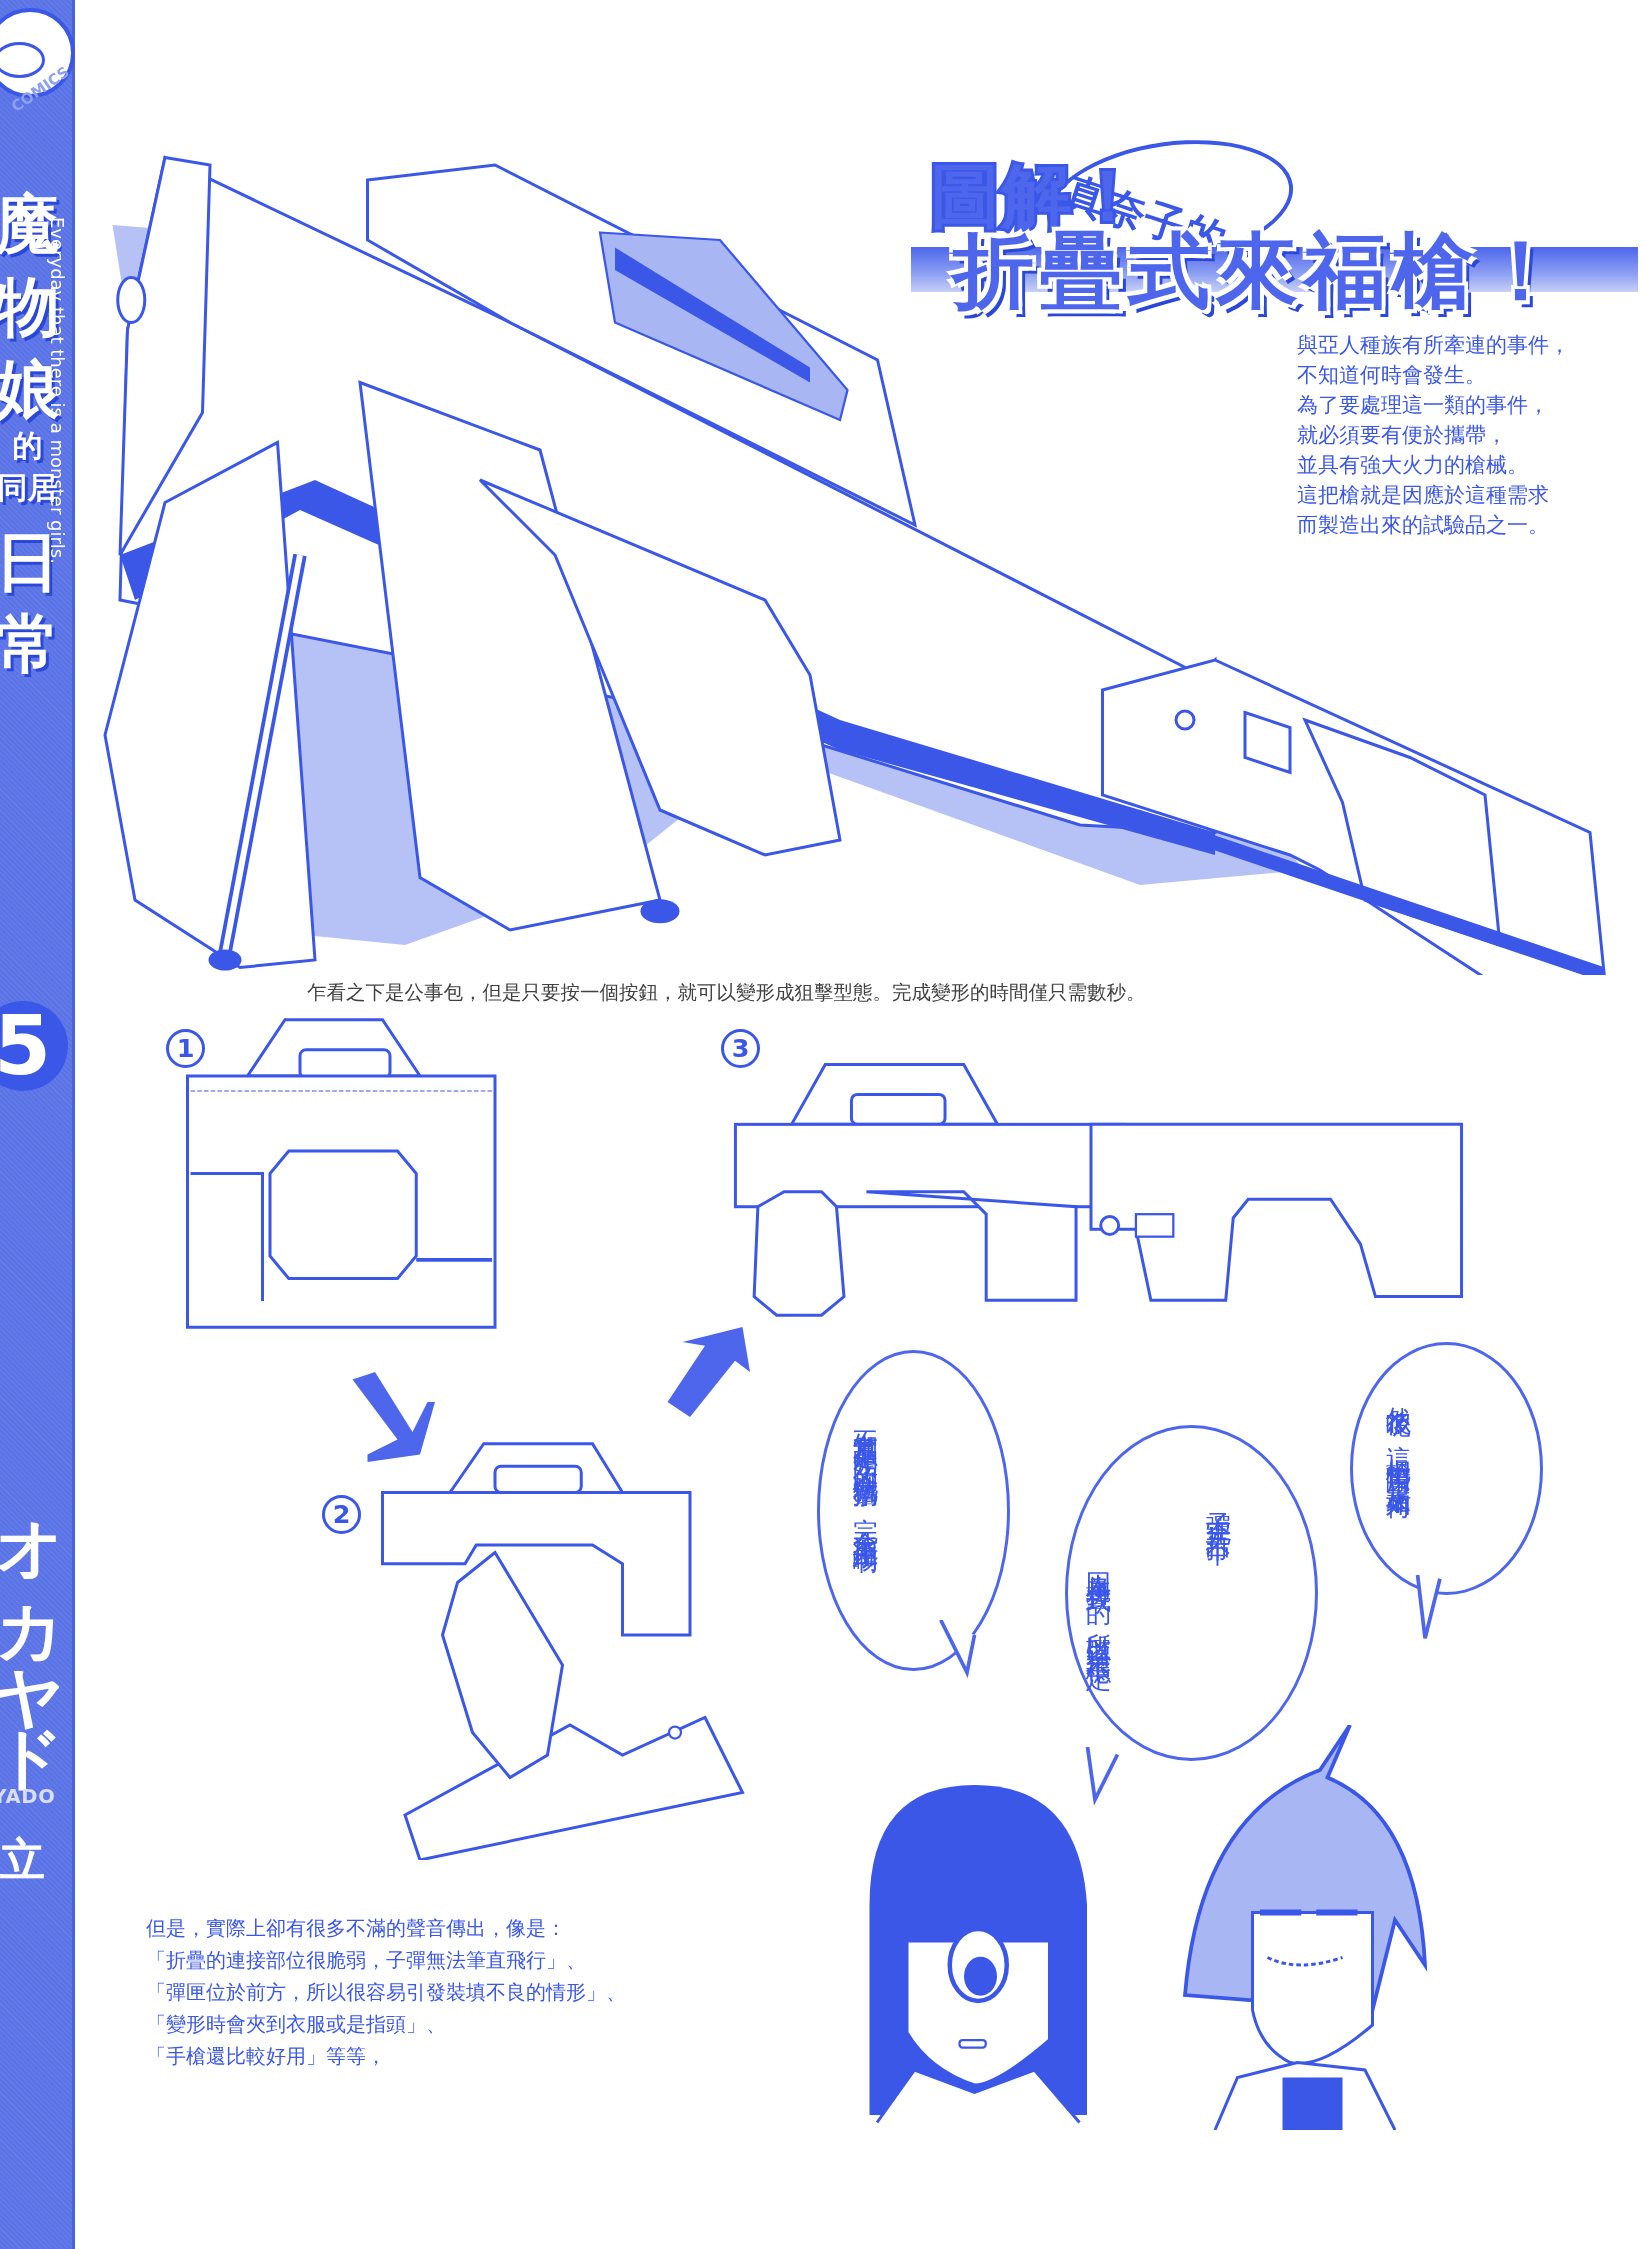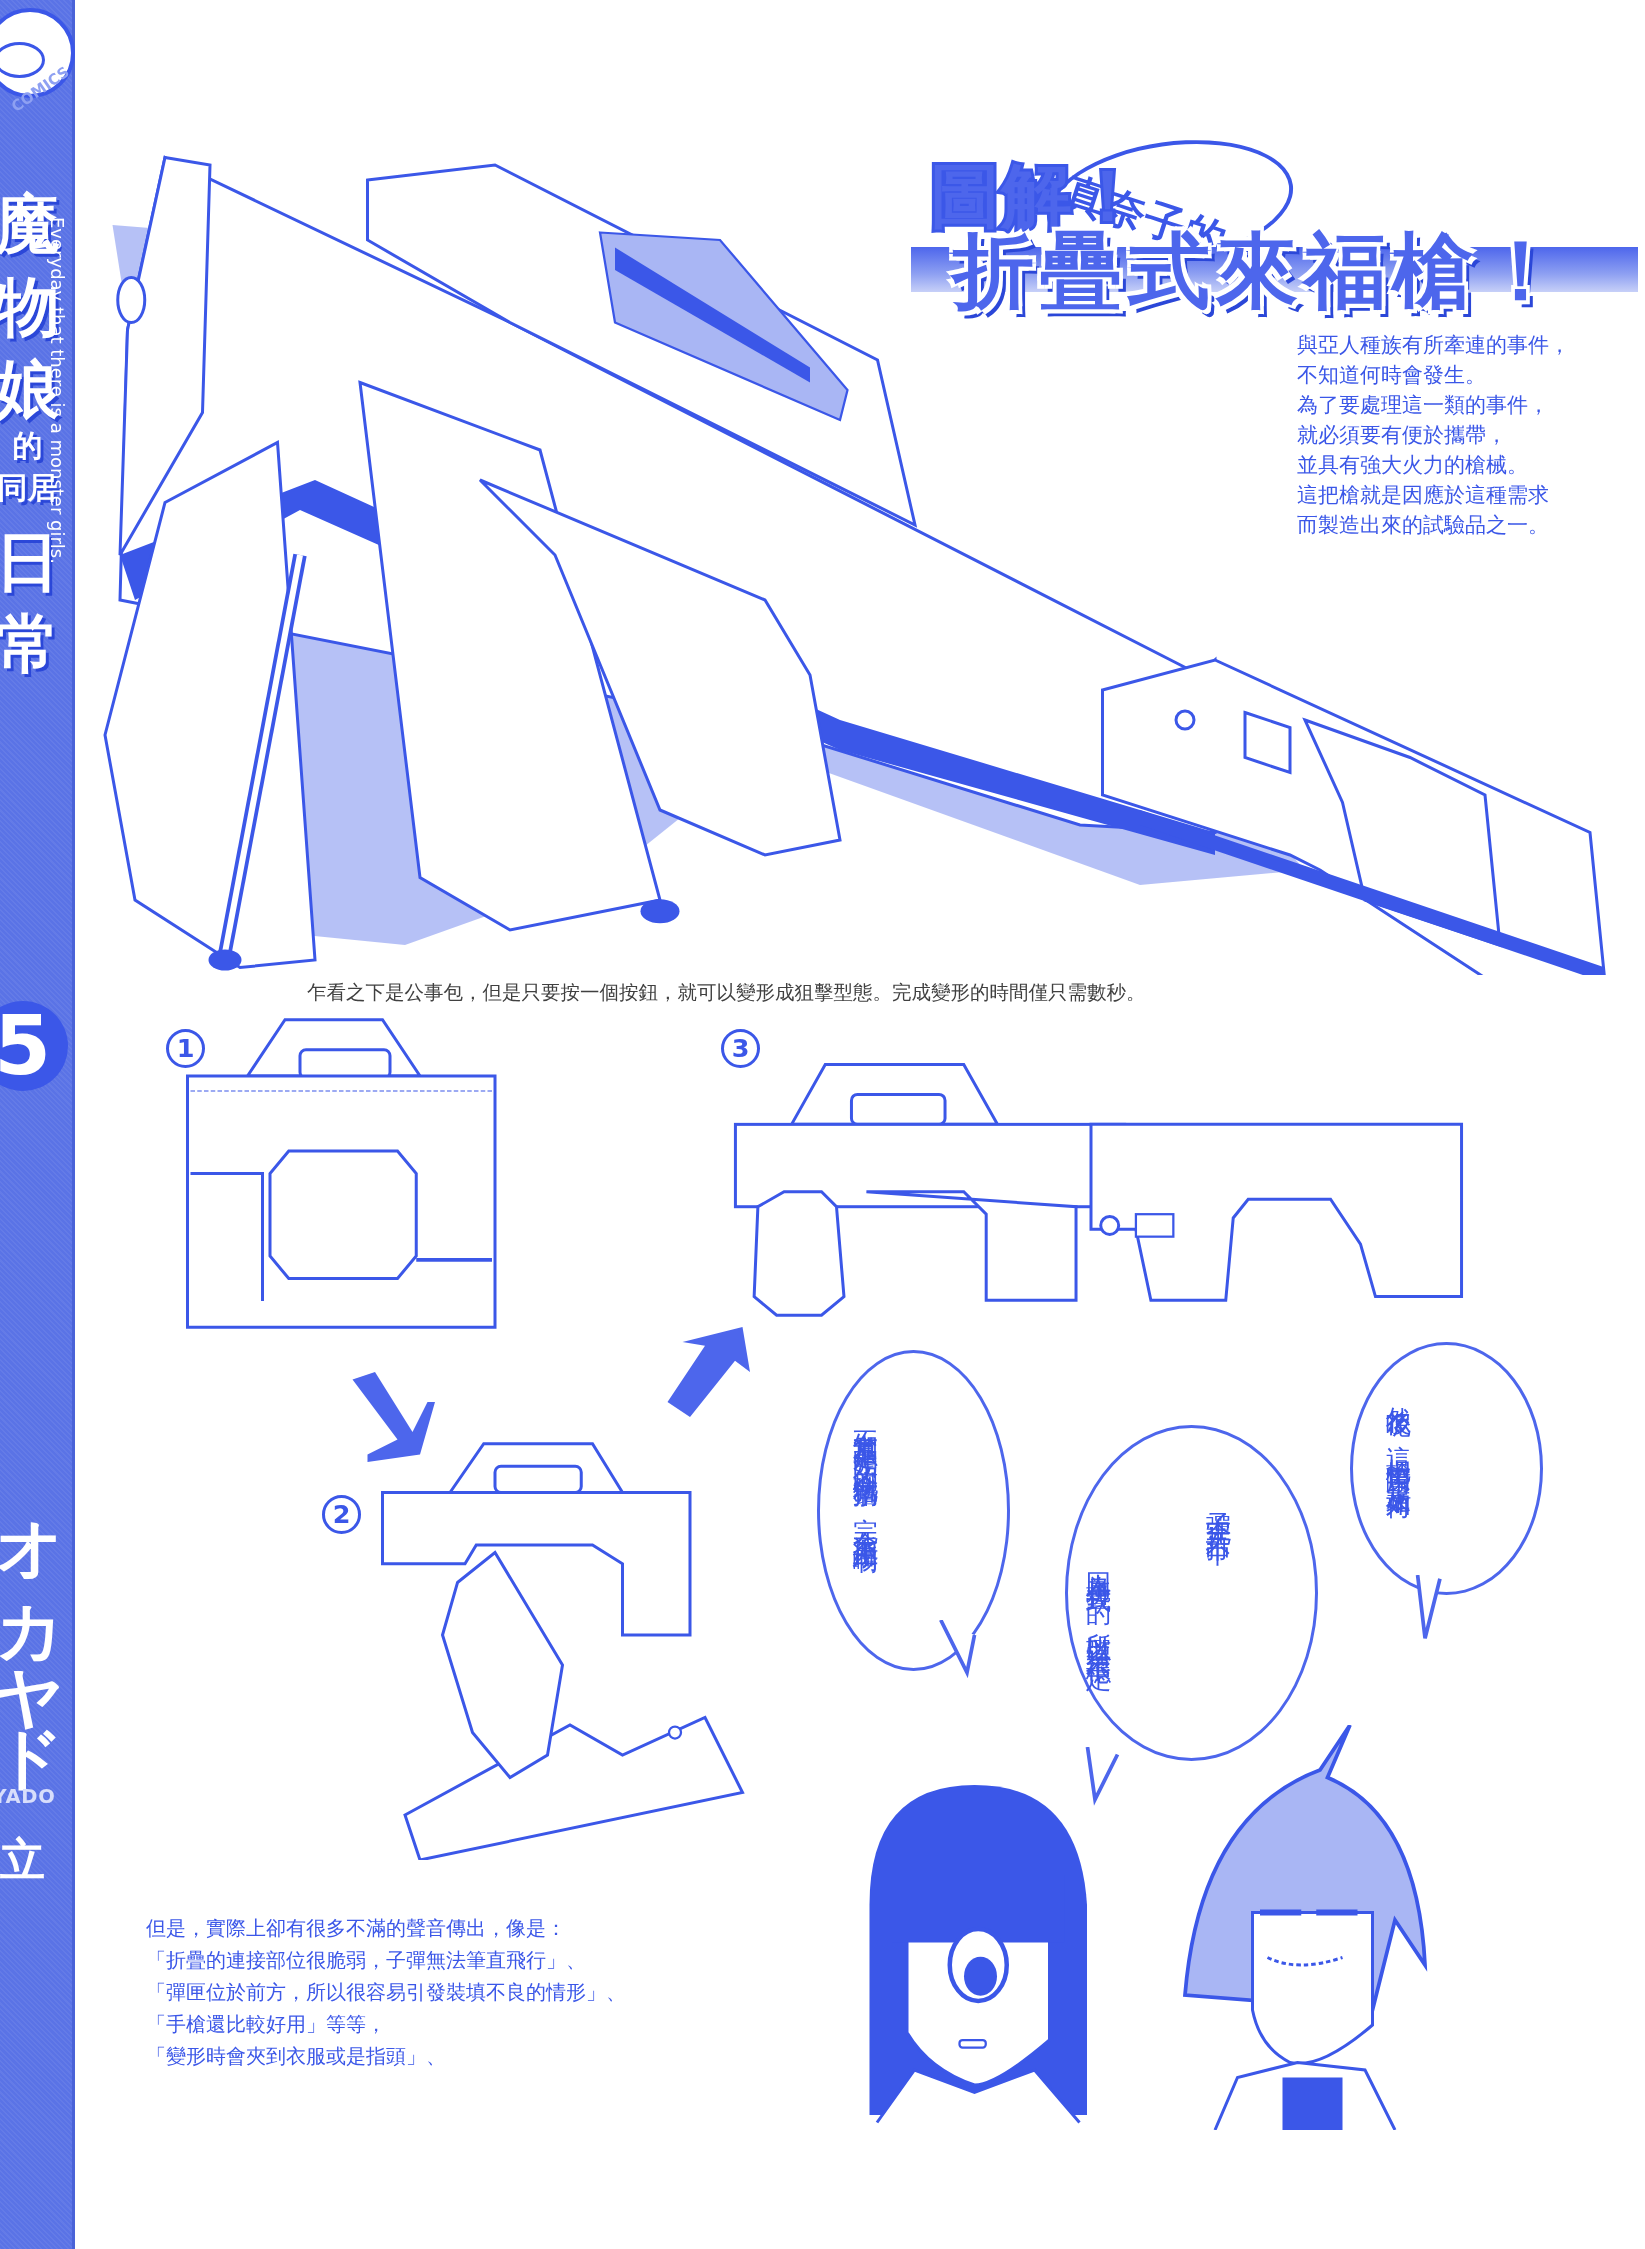--- a/index.html
+++ b/index.html
@@ -214,16 +214,16 @@
   <line x1="195" y1="250" x2="250" y2="250" stroke="#3b57e8" stroke-width="8"></line>
   <path d="M130,310 Q170,330 230,310" fill="none" stroke="#3b57e8" stroke-width="4" stroke-dasharray="6,4"></path>
   <path d="M60,540 L90,470 L170,450 L260,460 L300,540" fill="#fff" stroke="#3b57e8" stroke-width="4"></path>
   <rect x="150" y="470" width="80" height="70" fill="#3b57e8"></rect>
 </svg>
 
 <div class="abs bottom-text">
   <div>但是，實際上卻有很多不滿的聲音傳出，像是：</div>
   <div>「折疊的連接部位很脆弱，子彈無法筆直飛行」、</div>
   <div>「彈匣位於前方，所以很容易引發裝填不良的情形」、</div>
+  <div>「變形時會夾到衣服或是指頭」、</div>
   <div>「手槍還比較好用」等等，</div>
-  <div>「變形時會夾到衣服或是指頭」、</div>
 </div>
 
 
 </body></html>

